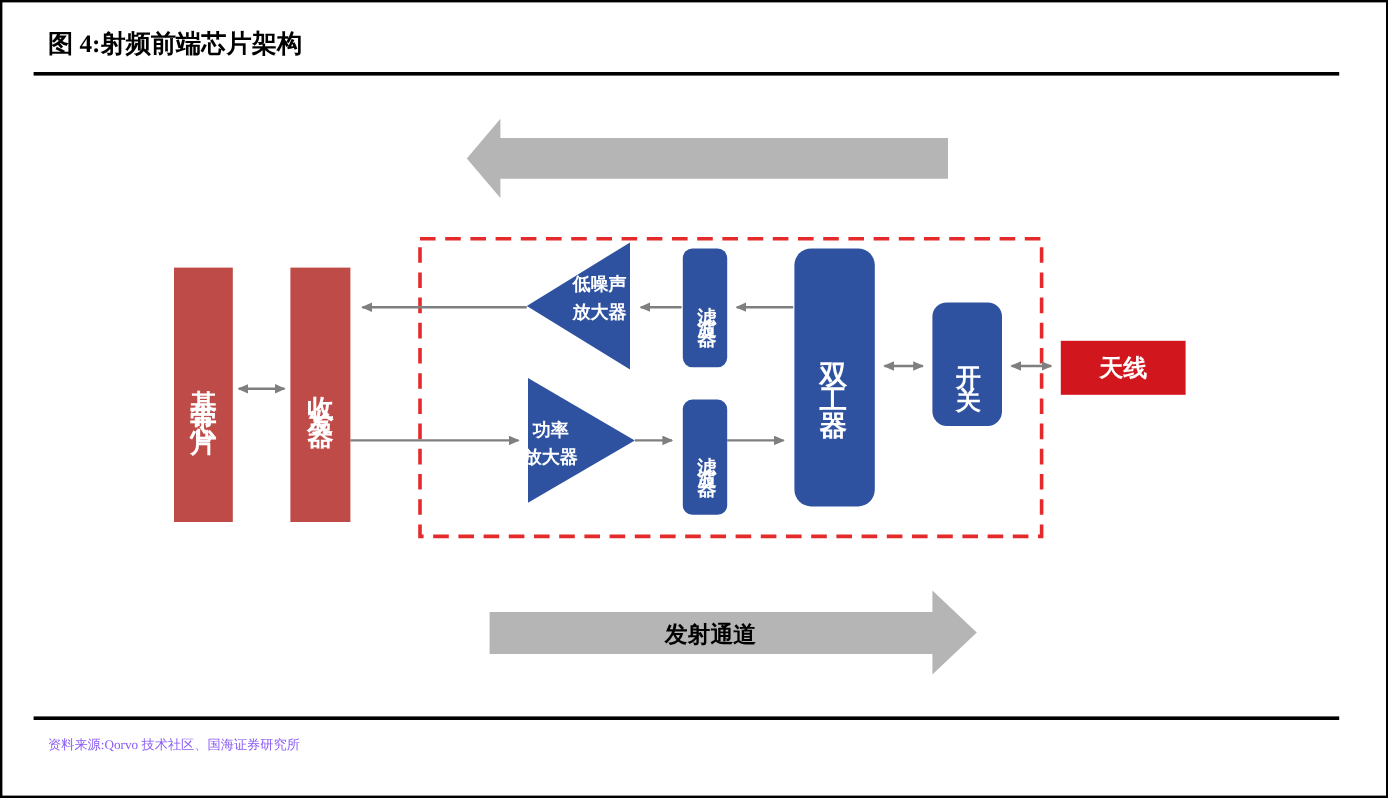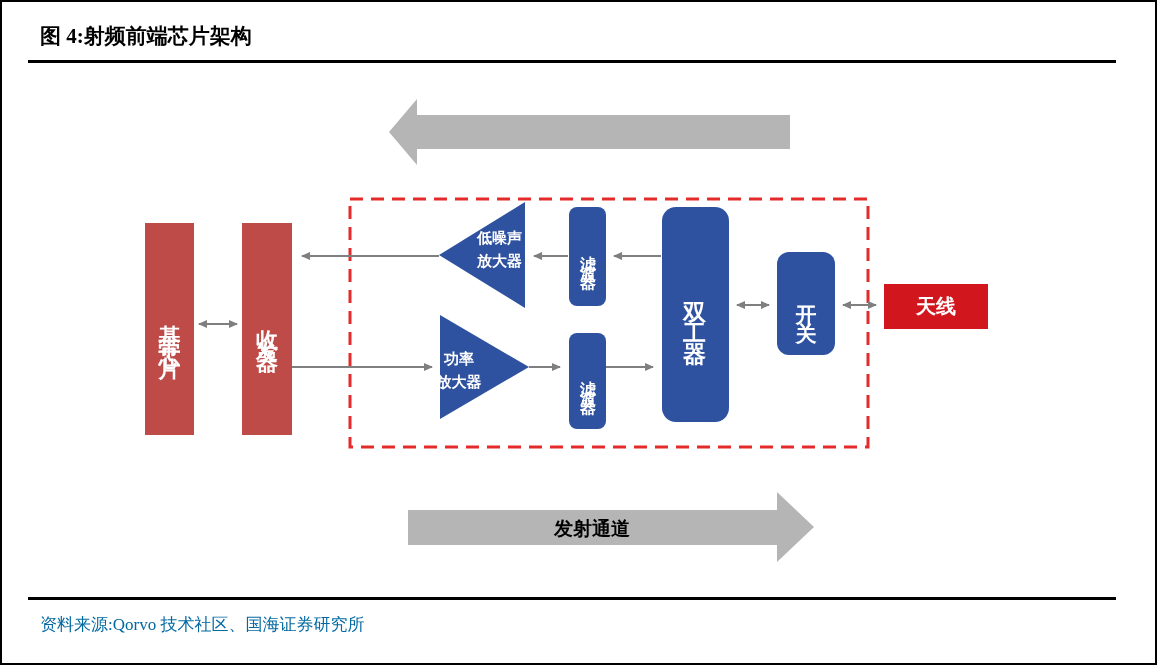--- a/index.html
+++ b/index.html
@@ -17,21 +17,21 @@
     position:absolute;left:38px;top:20px;
     font-family:"Liberation Serif","DejaVu Serif",serif;
     font-weight:bold;font-size:21px;color:#000;white-space:nowrap;
   }
   .rule{position:absolute;left:26px;width:1088px;height:3px;background:var(--rule-black,#000);}
   .rule-top{top:58px;}
   .rule-bottom{top:595px;}
   .fig-source{
     position:absolute;left:38px;top:611px;
     font-family:"Liberation Serif","DejaVu Serif",serif;
-    font-size:17px;color:#0369a1;white-space:nowrap;
+    font-size:11px;color:#8b5cf6;white-space:nowrap;
   }
   svg.layer{position:absolute;left:0;top:0;}
   .channel-arrow{fill:var(--channel-arrow-gray,#B5B5B5);}
   .dashed-box{fill:none;stroke:var(--dashed-border-red,#E42A2A);stroke-width:3;stroke-dasharray:13 8;}
   .tri{fill:var(--block-blue,#2E529F);}
   .conn{stroke:var(--connector-gray,#7F7F7F);stroke-width:2;fill:none;}
   .block{
     position:absolute;display:flex;align-items:center;justify-content:center;
     color:#fff;font-weight:600;box-sizing:border-box;
   }

